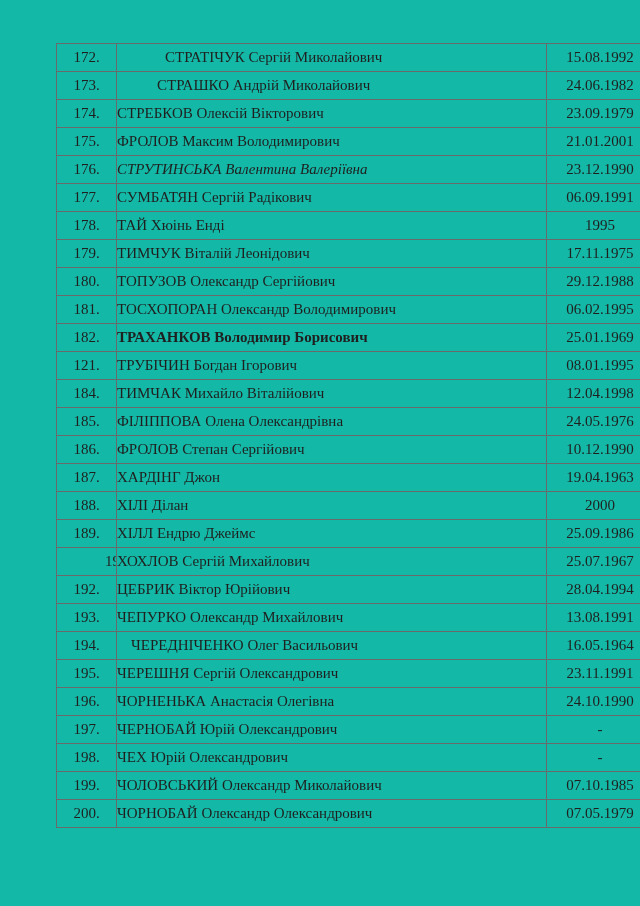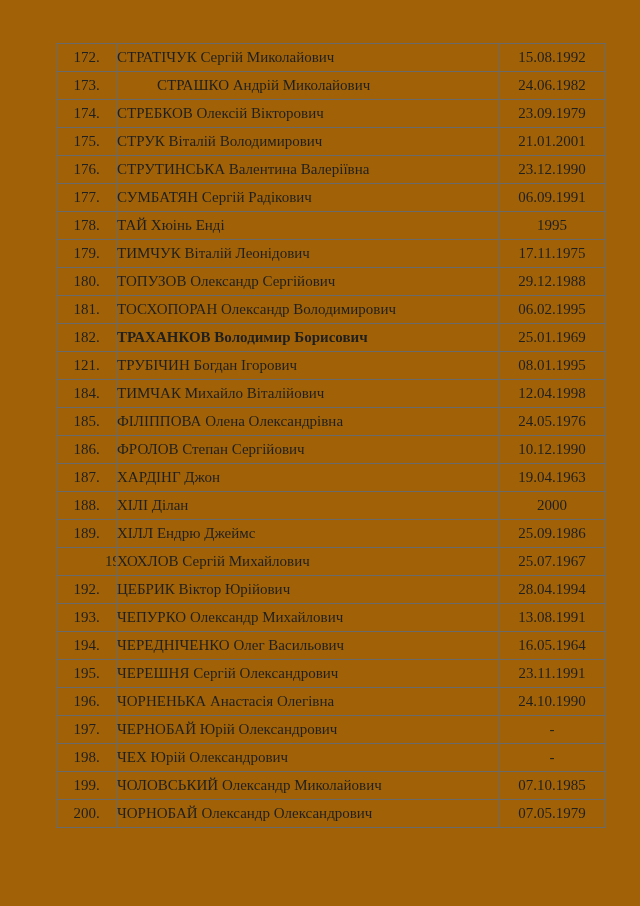--- a/index.html
+++ b/index.html
@@ -45,46 +45,46 @@
     padding-left: 9px;
   }
   td.cell-date {
     width: 106px;
     text-align: center;
   }
 </style>
 </head>
 <body>
 
-<div class="page" style="background: #a16207;">
+<div class="page" style="background: #14b8a6;">
   <table class="roster">
     <tbody id="roster-body">
         <tr>
           <td class="cell-num" style="border-color: rgb(106, 106, 106); color: rgb(31, 31, 31);">172.</td>
-          <td class="cell-name" style="border-color: rgb(106, 106, 106); color: rgb(31, 31, 31);">СТРАТІЧУК Сергій Миколайович</td>
+          <td class="cell-name" style="border-color: rgb(106, 106, 106); color: rgb(31, 31, 31); padding-left: 48px;">СТРАТІЧУК Сергій Миколайович</td>
           <td class="cell-date" style="border-color: rgb(106, 106, 106); color: rgb(31, 31, 31);">15.08.1992</td>
         </tr>
         <tr>
           <td class="cell-num" style="border-color: rgb(106, 106, 106); color: rgb(31, 31, 31);">173.</td>
           <td class="cell-name" style="border-color: rgb(106, 106, 106); color: rgb(31, 31, 31); padding-left: 40px;">СТРАШКО Андрій Миколайович</td>
           <td class="cell-date" style="border-color: rgb(106, 106, 106); color: rgb(31, 31, 31);">24.06.1982</td>
         </tr>
         <tr>
           <td class="cell-num" style="border-color: rgb(106, 106, 106); color: rgb(31, 31, 31);">174.</td>
           <td class="cell-name" style="border-color: rgb(106, 106, 106); color: rgb(31, 31, 31);">СТРЕБКОВ Олексій Вікторович</td>
           <td class="cell-date" style="border-color: rgb(106, 106, 106); color: rgb(31, 31, 31);">23.09.1979</td>
         </tr>
         <tr>
           <td class="cell-num" style="border-color: rgb(106, 106, 106); color: rgb(31, 31, 31);">175.</td>
-          <td class="cell-name" style="border-color: rgb(106, 106, 106); color: rgb(31, 31, 31);">СТРУК Віталій Володимирович</td>
+          <td class="cell-name" style="border-color: rgb(106, 106, 106); color: rgb(31, 31, 31);">ФРОЛОВ Максим Володимирович</td>
           <td class="cell-date" style="border-color: rgb(106, 106, 106); color: rgb(31, 31, 31);">21.01.2001</td>
         </tr>
         <tr>
           <td class="cell-num" style="border-color: rgb(106, 106, 106); color: rgb(31, 31, 31);">176.</td>
-          <td class="cell-name" style="border-color: rgb(106, 106, 106); color: rgb(31, 31, 31);">СТРУТИНСЬКА Валентина Валеріївна</td>
+          <td class="cell-name" style="border-color: rgb(106, 106, 106); color: rgb(31, 31, 31); font-style: italic;">СТРУТИНСЬКА Валентина Валеріївна</td>
           <td class="cell-date" style="border-color: rgb(106, 106, 106); color: rgb(31, 31, 31);">23.12.1990</td>
         </tr>
         <tr>
           <td class="cell-num" style="border-color: rgb(106, 106, 106); color: rgb(31, 31, 31);">177.</td>
           <td class="cell-name" style="border-color: rgb(106, 106, 106); color: rgb(31, 31, 31);">СУМБАТЯН Сергій Радікович</td>
           <td class="cell-date" style="border-color: rgb(106, 106, 106); color: rgb(31, 31, 31);">06.09.1991</td>
         </tr>
         <tr>
           <td class="cell-num" style="border-color: rgb(106, 106, 106); color: rgb(31, 31, 31);">178.</td>
           <td class="cell-name" style="border-color: rgb(106, 106, 106); color: rgb(31, 31, 31);">ТАЙ Хюінь Енді</td>
@@ -155,21 +155,21 @@
           <td class="cell-name" style="border-color: rgb(106, 106, 106); color: rgb(31, 31, 31);">ЦЕБРИК Віктор Юрійович</td>
           <td class="cell-date" style="border-color: rgb(106, 106, 106); color: rgb(31, 31, 31);">28.04.1994</td>
         </tr>
         <tr>
           <td class="cell-num" style="border-color: rgb(106, 106, 106); color: rgb(31, 31, 31);">193.</td>
           <td class="cell-name" style="border-color: rgb(106, 106, 106); color: rgb(31, 31, 31);">ЧЕПУРКО Олександр Михайлович</td>
           <td class="cell-date" style="border-color: rgb(106, 106, 106); color: rgb(31, 31, 31);">13.08.1991</td>
         </tr>
         <tr>
           <td class="cell-num" style="border-color: rgb(106, 106, 106); color: rgb(31, 31, 31);">194.</td>
-          <td class="cell-name" style="border-color: rgb(106, 106, 106); color: rgb(31, 31, 31);">ЧЕРЕДНІЧЕНКО Олег Васильович</td>
+          <td class="cell-name" style="border-color: rgb(106, 106, 106); color: rgb(31, 31, 31); padding-left: 14px;">ЧЕРЕДНІЧЕНКО Олег Васильович</td>
           <td class="cell-date" style="border-color: rgb(106, 106, 106); color: rgb(31, 31, 31);">16.05.1964</td>
         </tr>
         <tr>
           <td class="cell-num" style="border-color: rgb(106, 106, 106); color: rgb(31, 31, 31);">195.</td>
           <td class="cell-name" style="border-color: rgb(106, 106, 106); color: rgb(31, 31, 31);">ЧЕРЕШНЯ Сергій Олександрович</td>
           <td class="cell-date" style="border-color: rgb(106, 106, 106); color: rgb(31, 31, 31);">23.11.1991</td>
         </tr>
         <tr>
           <td class="cell-num" style="border-color: rgb(106, 106, 106); color: rgb(31, 31, 31);">196.</td>
           <td class="cell-name" style="border-color: rgb(106, 106, 106); color: rgb(31, 31, 31);">ЧОРНЕНЬКА Анастасія Олегівна</td>

